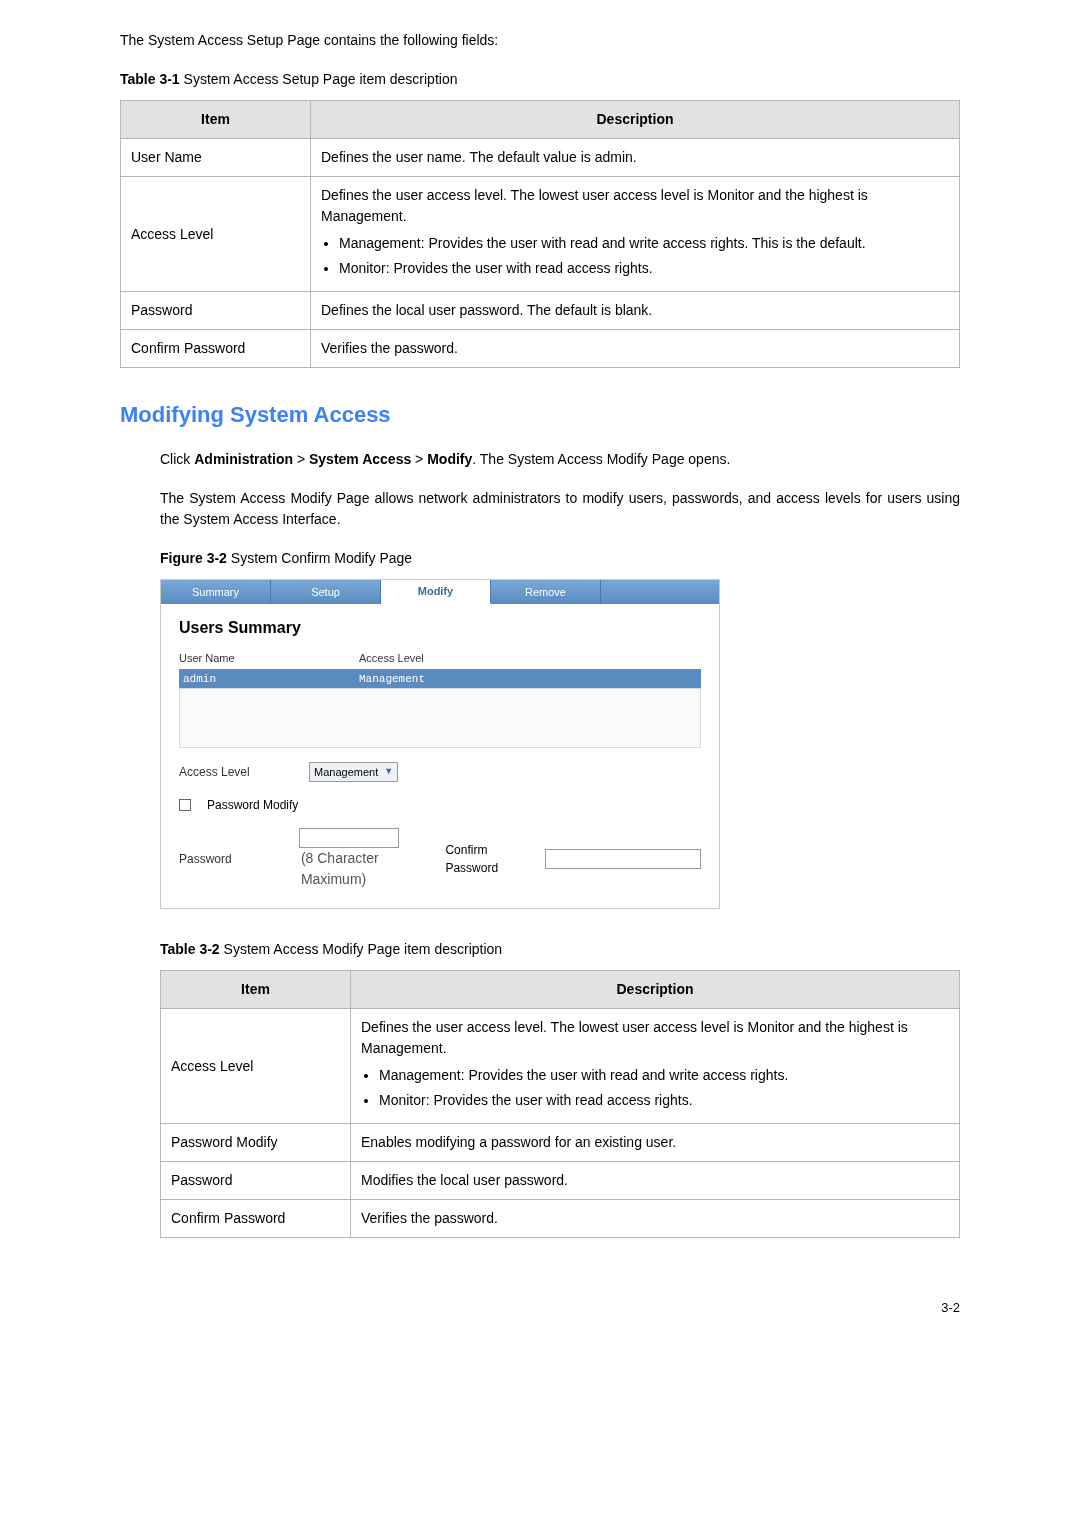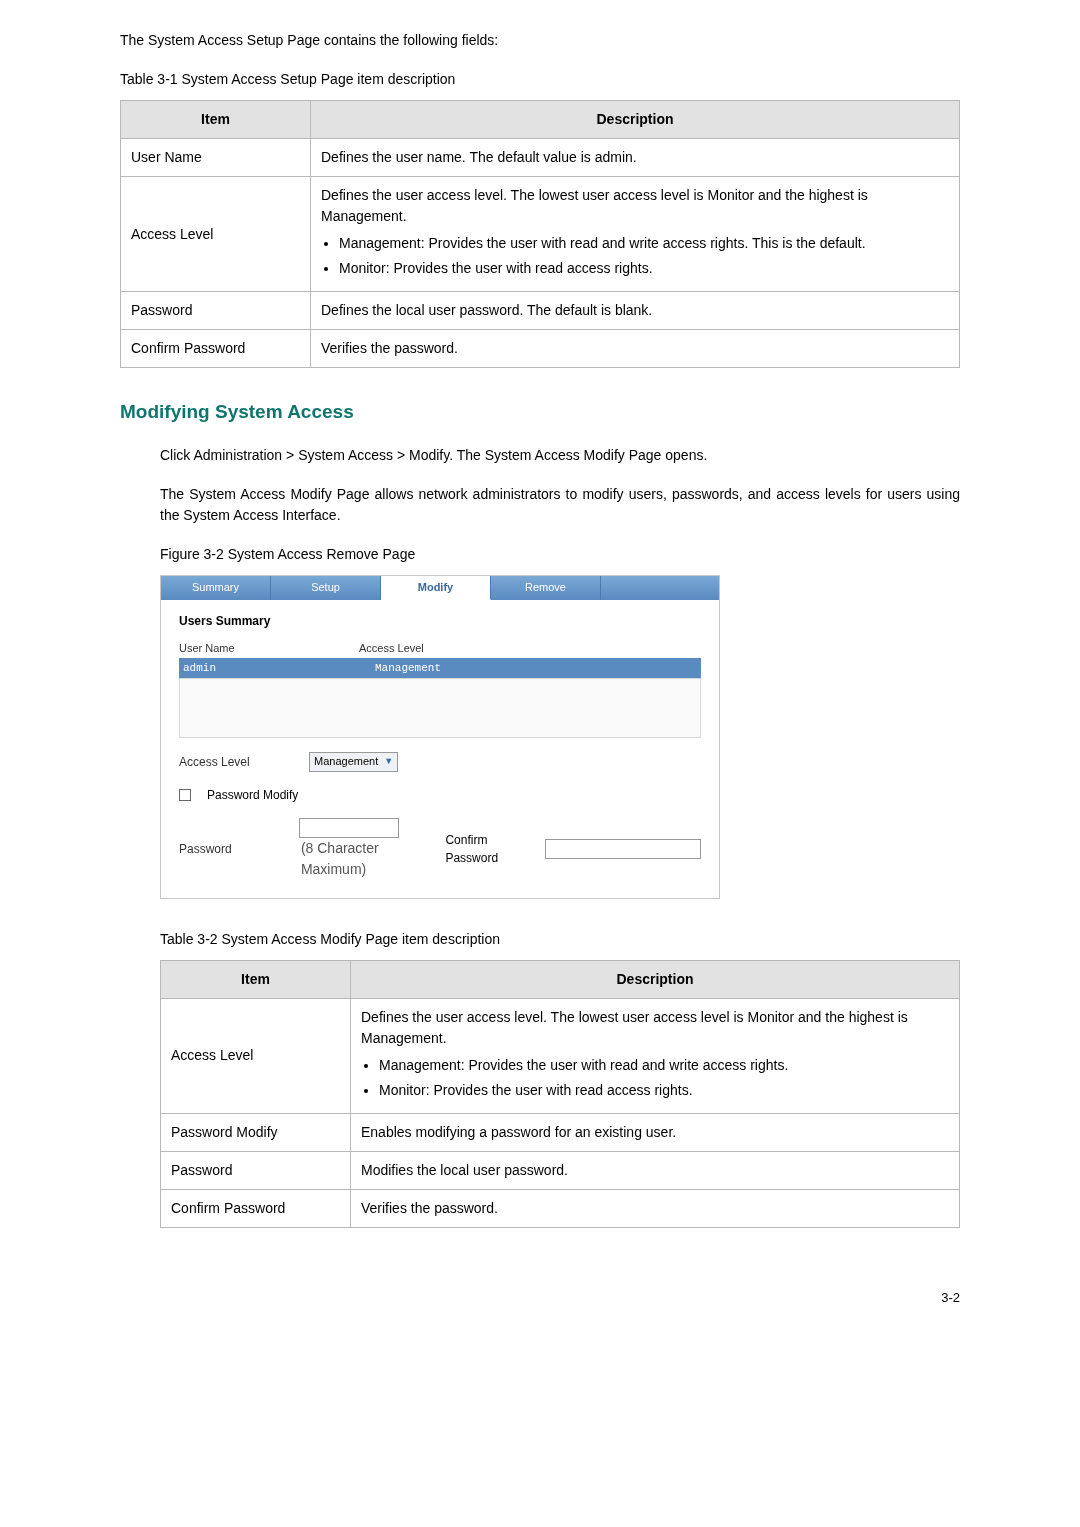--- a/index.html
+++ b/index.html
@@ -7,21 +7,21 @@
   font-family: Arial, Helvetica, sans-serif;
   font-size: 14px;
   line-height: 1.5;
   color: #000;
   background: #fff;
   padding: 30px 120px 60px 120px;
   width: 1080px;
 }
 .para { margin-bottom: 18px; text-align: justify; }
 .caption { margin-bottom: 10px; font-size: 14px; }
-.bold { font-weight: normal; }
+.bold { font-weight: bold; }
 
 table.desc {
   width: 100%;
   border-collapse: collapse;
   margin-bottom: 24px;
   border-radius: 28px;
 }
 table.desc th, table.desc td {
   border: 1px solid #b8b8b8;
   padding: 8px 10px;
@@ -33,22 +33,22 @@
   background: #e2e2e2;
   font-weight: bold;
   text-align: center;
 }
 table.desc td.item { width: 190px; vertical-align: middle; }
 
 ul.bullets { list-style: disc; margin: 6px 0 0 18px; }
 ul.bullets li { margin-bottom: 4px; }
 
 h3.section {
-  color: #0f766e;
-  font-size: 19px;
+  color: #3b82f6;
+  font-size: 22px;
   font-weight: bold;
   margin: 30px 0 18px 0;
 }
 .indent { margin-left: 40px; }
 .justify { text-align: justify; }
 
 
 .figure {
   border: 1px solid #c8c8c8;
   width: 560px;
@@ -72,37 +72,36 @@
   cursor: pointer;
 }
 .tab.active {
   background: #fff;
   color: #3a6aa0;
   font-weight: bold;
   border-bottom: 1px solid #fff;
 }
 .tabfill { flex: 1; background: linear-gradient(#7aa9d6,#5a8bc0); height: 24px; }
 .fig-body { padding: 12px 18px 18px 18px; }
-.hdr4 { font-size: 12px; font-weight: bold; margin-bottom: 8px; }
+.hdr4 { font-size: 16px; font-weight: bold; margin-bottom: 8px; }
 .user-table { width: 100%; }
 .user-table .th-row {
   display: flex;
   font-size: 11px;
   color: #333;
   padding: 2px 0;
 }
 .user-table .th-row > div:first-child { width: 180px; }
 .user-table .data-row {
   display: flex;
   background: #5a8bc0;
   color: #fff;
   font-size: 11px;
   font-family: "Courier New", monospace;
   padding: 2px 4px;
-  gap: 16px;
 }
 .user-table .data-row > div:first-child { width: 176px; }
 .user-blank { height: 60px; border: 1px solid #d8d8d8; background: #fafafa; margin-top: -1px; }
 .form-row { display: flex; align-items: center; font-size: 12px; margin-top: 14px; gap: 10px; }
 .form-label { width: 120px; color: #333; }
 .select {
   display: inline-flex;
   align-items: center;
   border: 1px solid #999;
   background: #eef2f6;
@@ -165,21 +164,21 @@
 
 <div class="indent">
 
   <p class="para">
     <span>Click </span><span class="bold">Administration</span><span> &gt; </span><span class="bold">System Access</span><span> &gt; </span><span class="bold">Modify</span><span>. The System Access Modify Page opens.</span>
   </p>
 
   <p class="para justify">The System Access Modify Page allows network administrators to modify users, passwords, and access levels for users using the System Access Interface.</p>
 
   <p class="caption">
-    <span class="bold">Figure 3-2</span><span> System Access Remove Page</span>
+    <span class="bold">Figure 3-2</span><span> System Confirm Modify Page</span>
   </p>
 
   <div class="figure">
     <div class="tabs">
       <div class="tab">Summary</div>
       <div class="tab">Setup</div>
       <div class="tab active">Modify</div>
       <div class="tab">Remove</div>
       <div class="tabfill"></div>
     </div>

